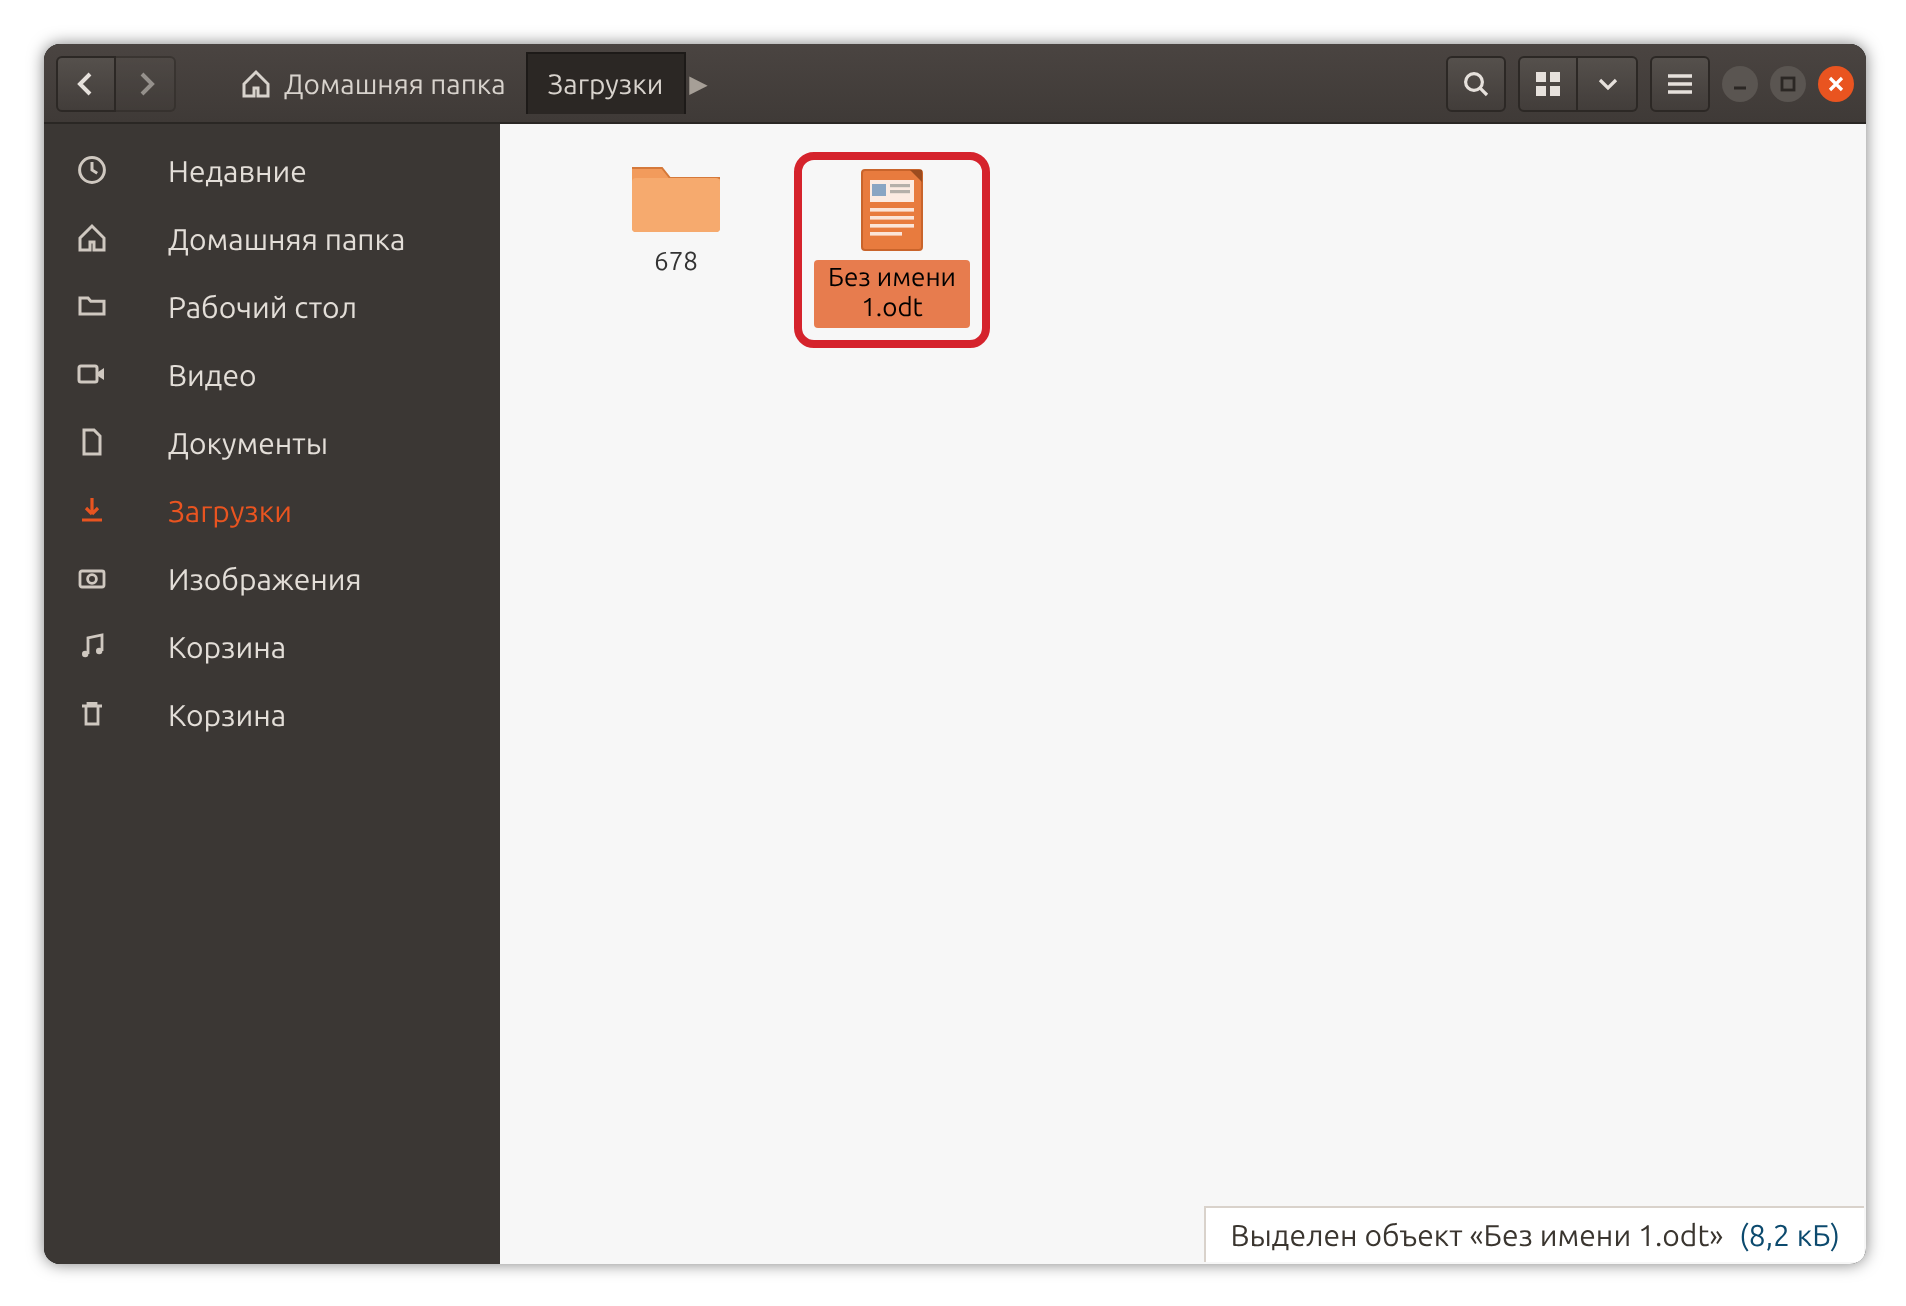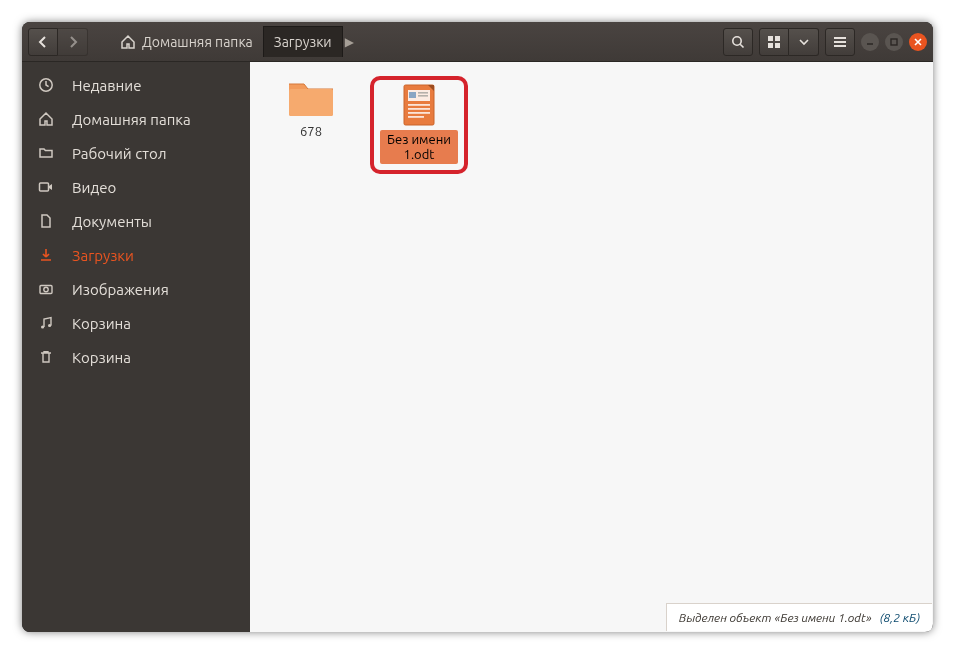--- a/index.html
+++ b/index.html
@@ -86,21 +86,21 @@
   .sidebar {
     width: 228px;
     background: #3b3734;
     display: flex;
     flex-direction: column;
     padding-top: 6px;
   }
   .sb-item {
     display: flex;
     align-items: center;
-    gap: 16px;
+    gap: 28px;
     height: 34px;
     padding-left: 16px;
     color: #e3ded8;
     font-size: 15px;
     cursor: pointer;
   }
   .sb-item .ic { width: 18px; text-align: center; color: #cfc8c0; }
   .sb-item.active { color: #e95420; }
   .sb-item.active .ic { color: #e95420; }
   .sb-sep { height: 18px; }
@@ -108,20 +108,21 @@
   .content {
     flex: 1;
     position: relative;
     background: #f7f7f7;
   }
   .items {
     display: flex;
     gap: 20px;
     padding: 14px 22px;
     align-items: flex-start;
+    margin-left: 27px;
   }
   .fsitem {
     width: 78px;
     text-align: center;
     font-size: 13px;
     color: #333;
     cursor: pointer;
   }
   .fsicon {
     width: 48px; height: 42px;
@@ -146,24 +147,23 @@
   .statusbar {
     position: absolute;
     right: 1px; bottom: 1px;
     height: 28px;
     background: #fff;
     border-top: 1px solid #d9d2cb;
     border-left: 1px solid #d9d2cb;
     display: flex;
     align-items: center;
     padding: 0 12px;
-    font-size: 12px;
+    font-size: 15px;
     color: #3a352f;
     gap: 8px;
-    font-style: italic;
   }
   .statusbar .size { color: #0c4a6e; }
 
   
   svg { display: block; }
 </style>
 </head>
 <body>
 
 <div class="frame">

